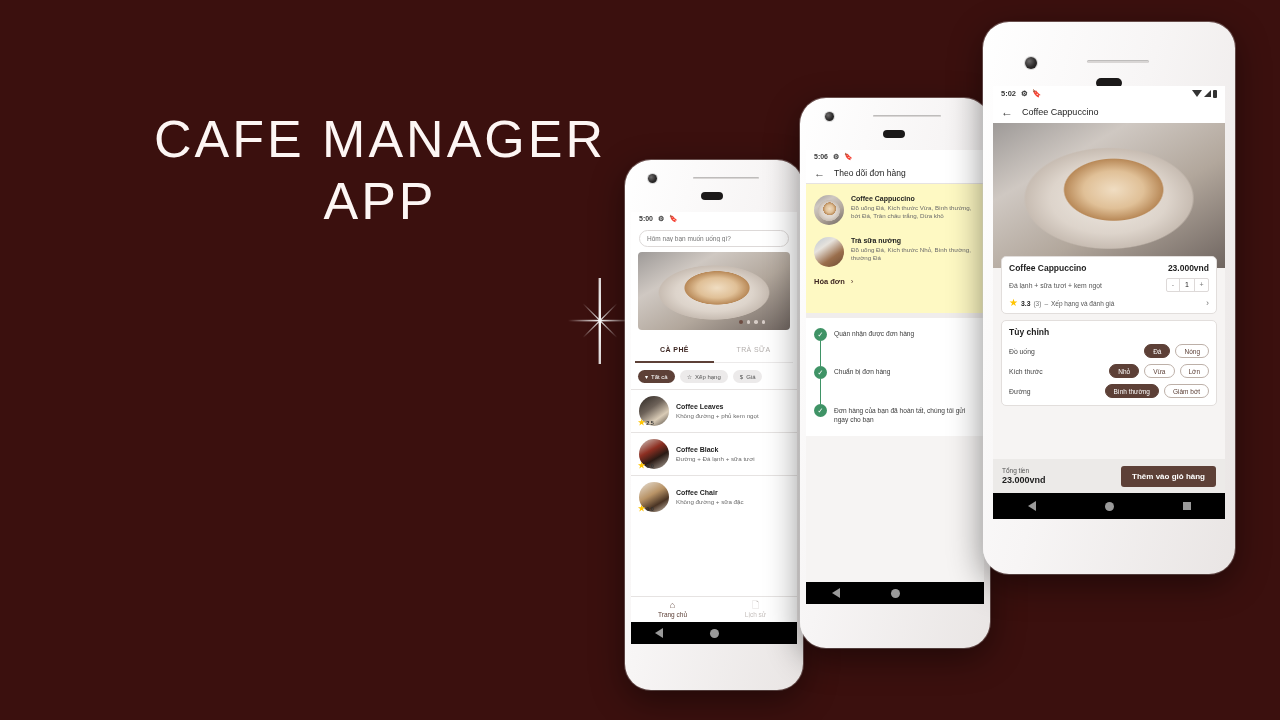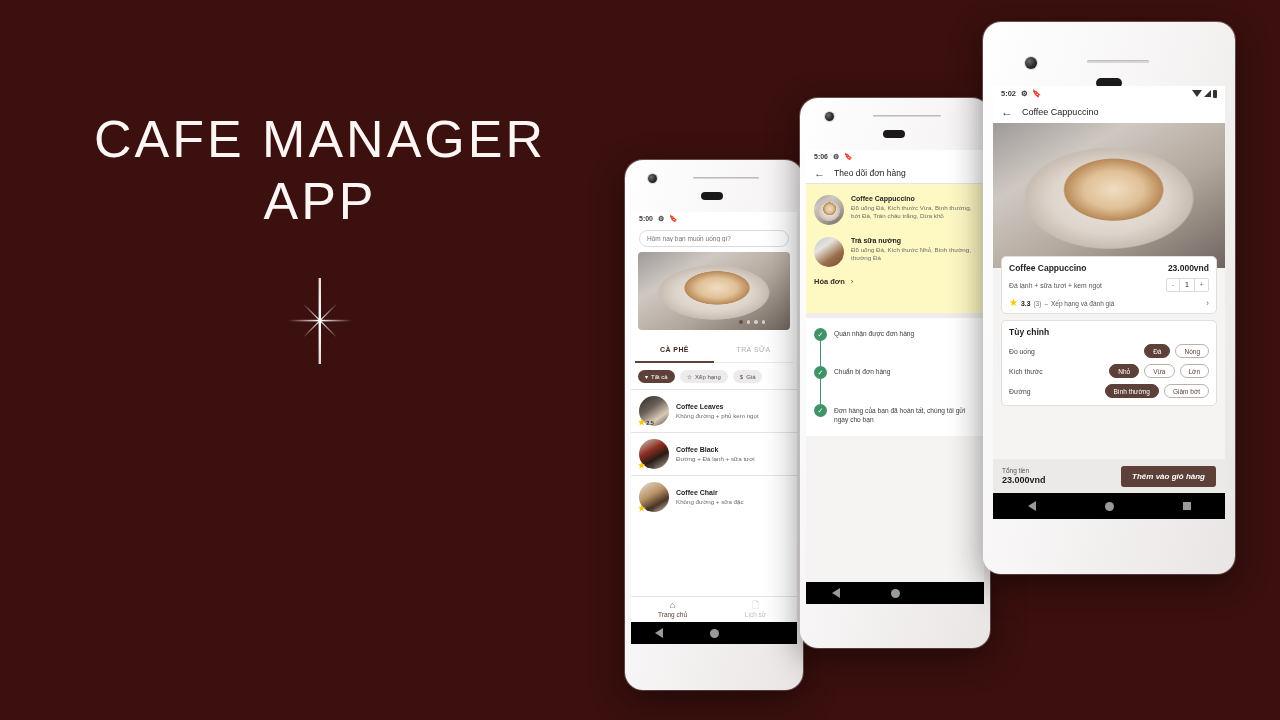--- a/index.html
+++ b/index.html
@@ -6,21 +6,21 @@
   html,body { width:1280px; height:720px; overflow:hidden; }
   body {
     background:#3b100e;
     font-family:"Liberation Sans", sans-serif;
     position:relative;
   }
 
   
   .promo {
     position:absolute; left:0; top:0; width:640px; height:720px;
-    display:flex; flex-direction:column; align-items:center;
+    display:flex; flex-direction:column; align-items:flex-end;
   }
   .promo-title {
     margin-top:108px;
     width:520px;
     text-align:center;
     color:#fdf6f4;
     font-size:52px;
     font-weight:400;
     letter-spacing:3px;
     line-height:62px;
@@ -57,21 +57,21 @@
     color:#ffffff;
     font-size:26px;
     font-weight:400;
     letter-spacing:.3px;
   }
 
   
   .phone {
     position:absolute;
     background:linear-gradient(105deg,#ffffff 0%,#f7f5f5 45%,#e9e5e4 100%);
-    border-radius:18px;
+    border-radius:26px;
     box-shadow:0 10px 34px rgba(0,0,0,.45), 0 0 0 1px rgba(255,255,255,.30);
     overflow:hidden;
   }
   .phone .bezel-top {
     position:relative; width:100%;
     display:flex; align-items:center; justify-content:center;
   }
   .cam {
     position:absolute; border-radius:50%;
     background:radial-gradient(circle at 35% 35%, #6d6b6b 0%, #2c2a2a 55%, #151414 100%);
@@ -471,21 +471,21 @@
           <span class="pill">Giảm bớt</span>
         </span>
       </div>
     </div>
 
     <div style="position:absolute; bottom:0; left:0; width:100%; background:#eceae8; display:flex; align-items:center; padding:6px 9px; height:34px;">
       <div>
         <div style="font-size:6.5px; color:#555;">Tổng tiền</div>
         <div style="font-size:9px; font-weight:700; color:#1d1d1d; margin-top:1px;">23.000vnd</div>
       </div>
-      <button class="app-btn" style="margin-left:auto; height:21px; padding:0 11px; font-size:8px; font-weight:700;font-style:italic;">Thêm vào giỏ hàng</button>
+      <button class="app-btn" style="margin-left:auto; height:21px; padding:0 11px; font-size:8px; font-weight:700;">Thêm vào giỏ hàng</button>
     </div>
   </div>
 
   <div class="navbar" style="margin:0 10px; width:232px; height:26px;">
     <span class="nav-back"></span>
     <span class="nav-home"></span>
     <span class="nav-recent"></span>
   </div>
 </div>
 

